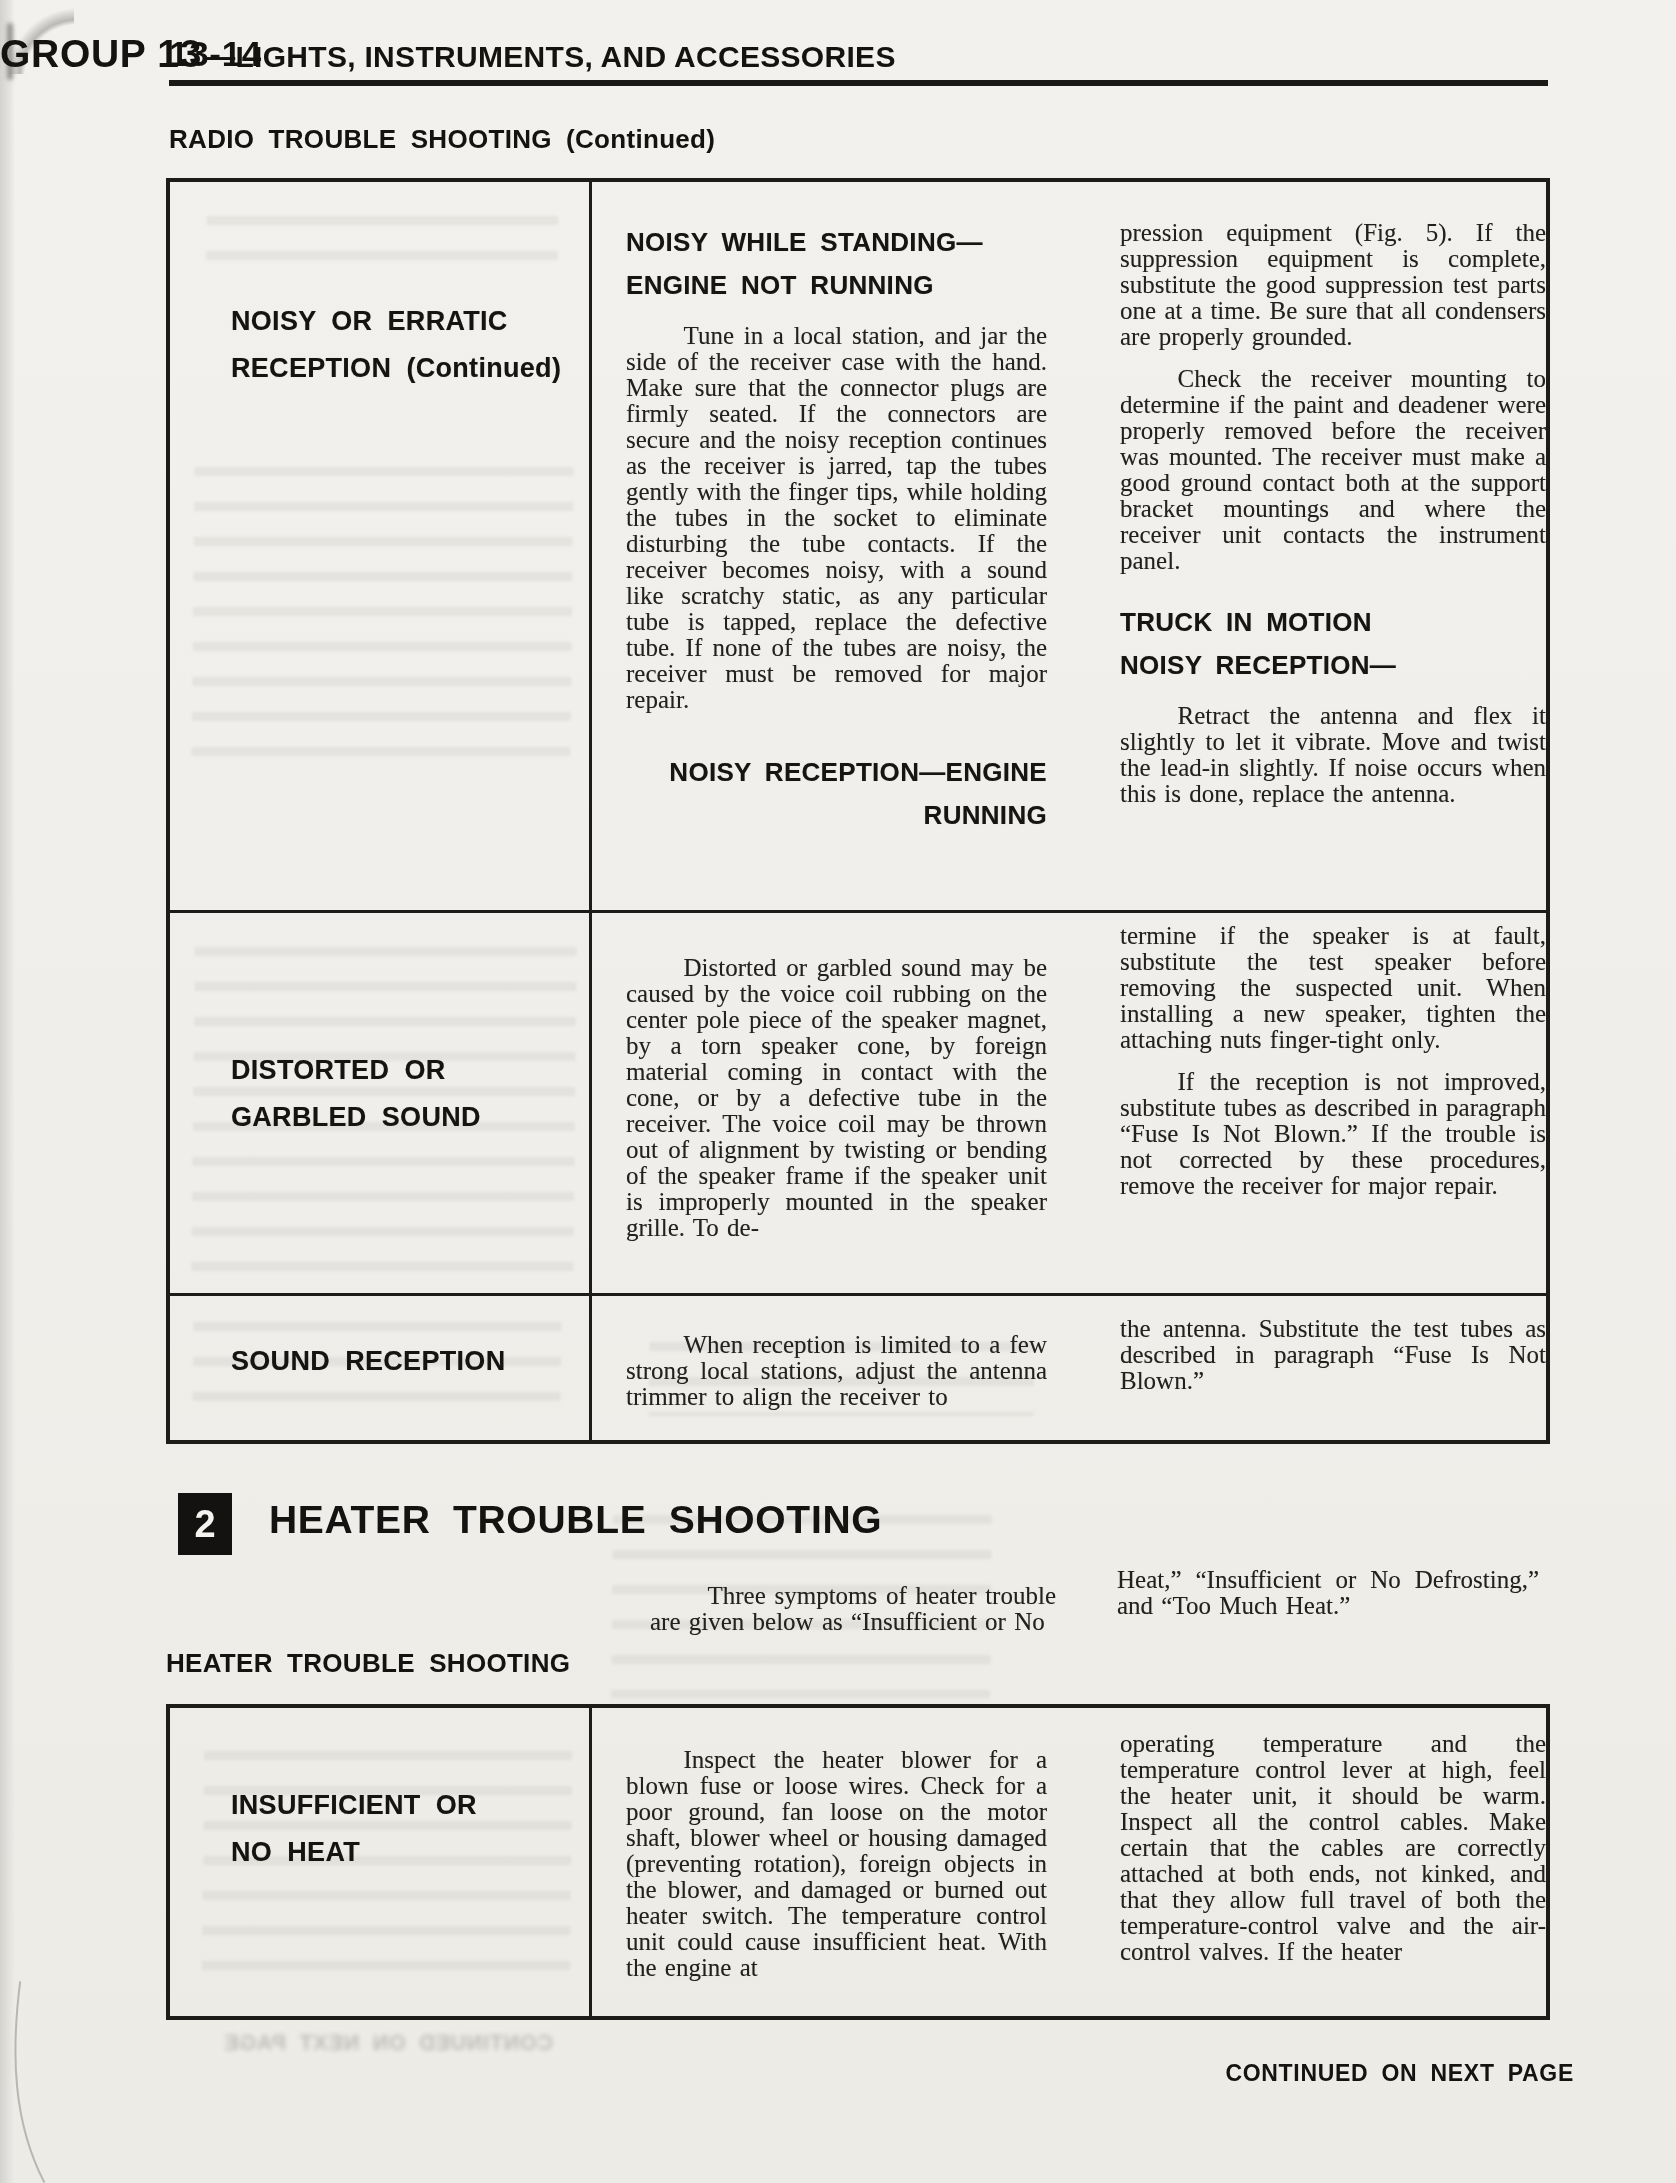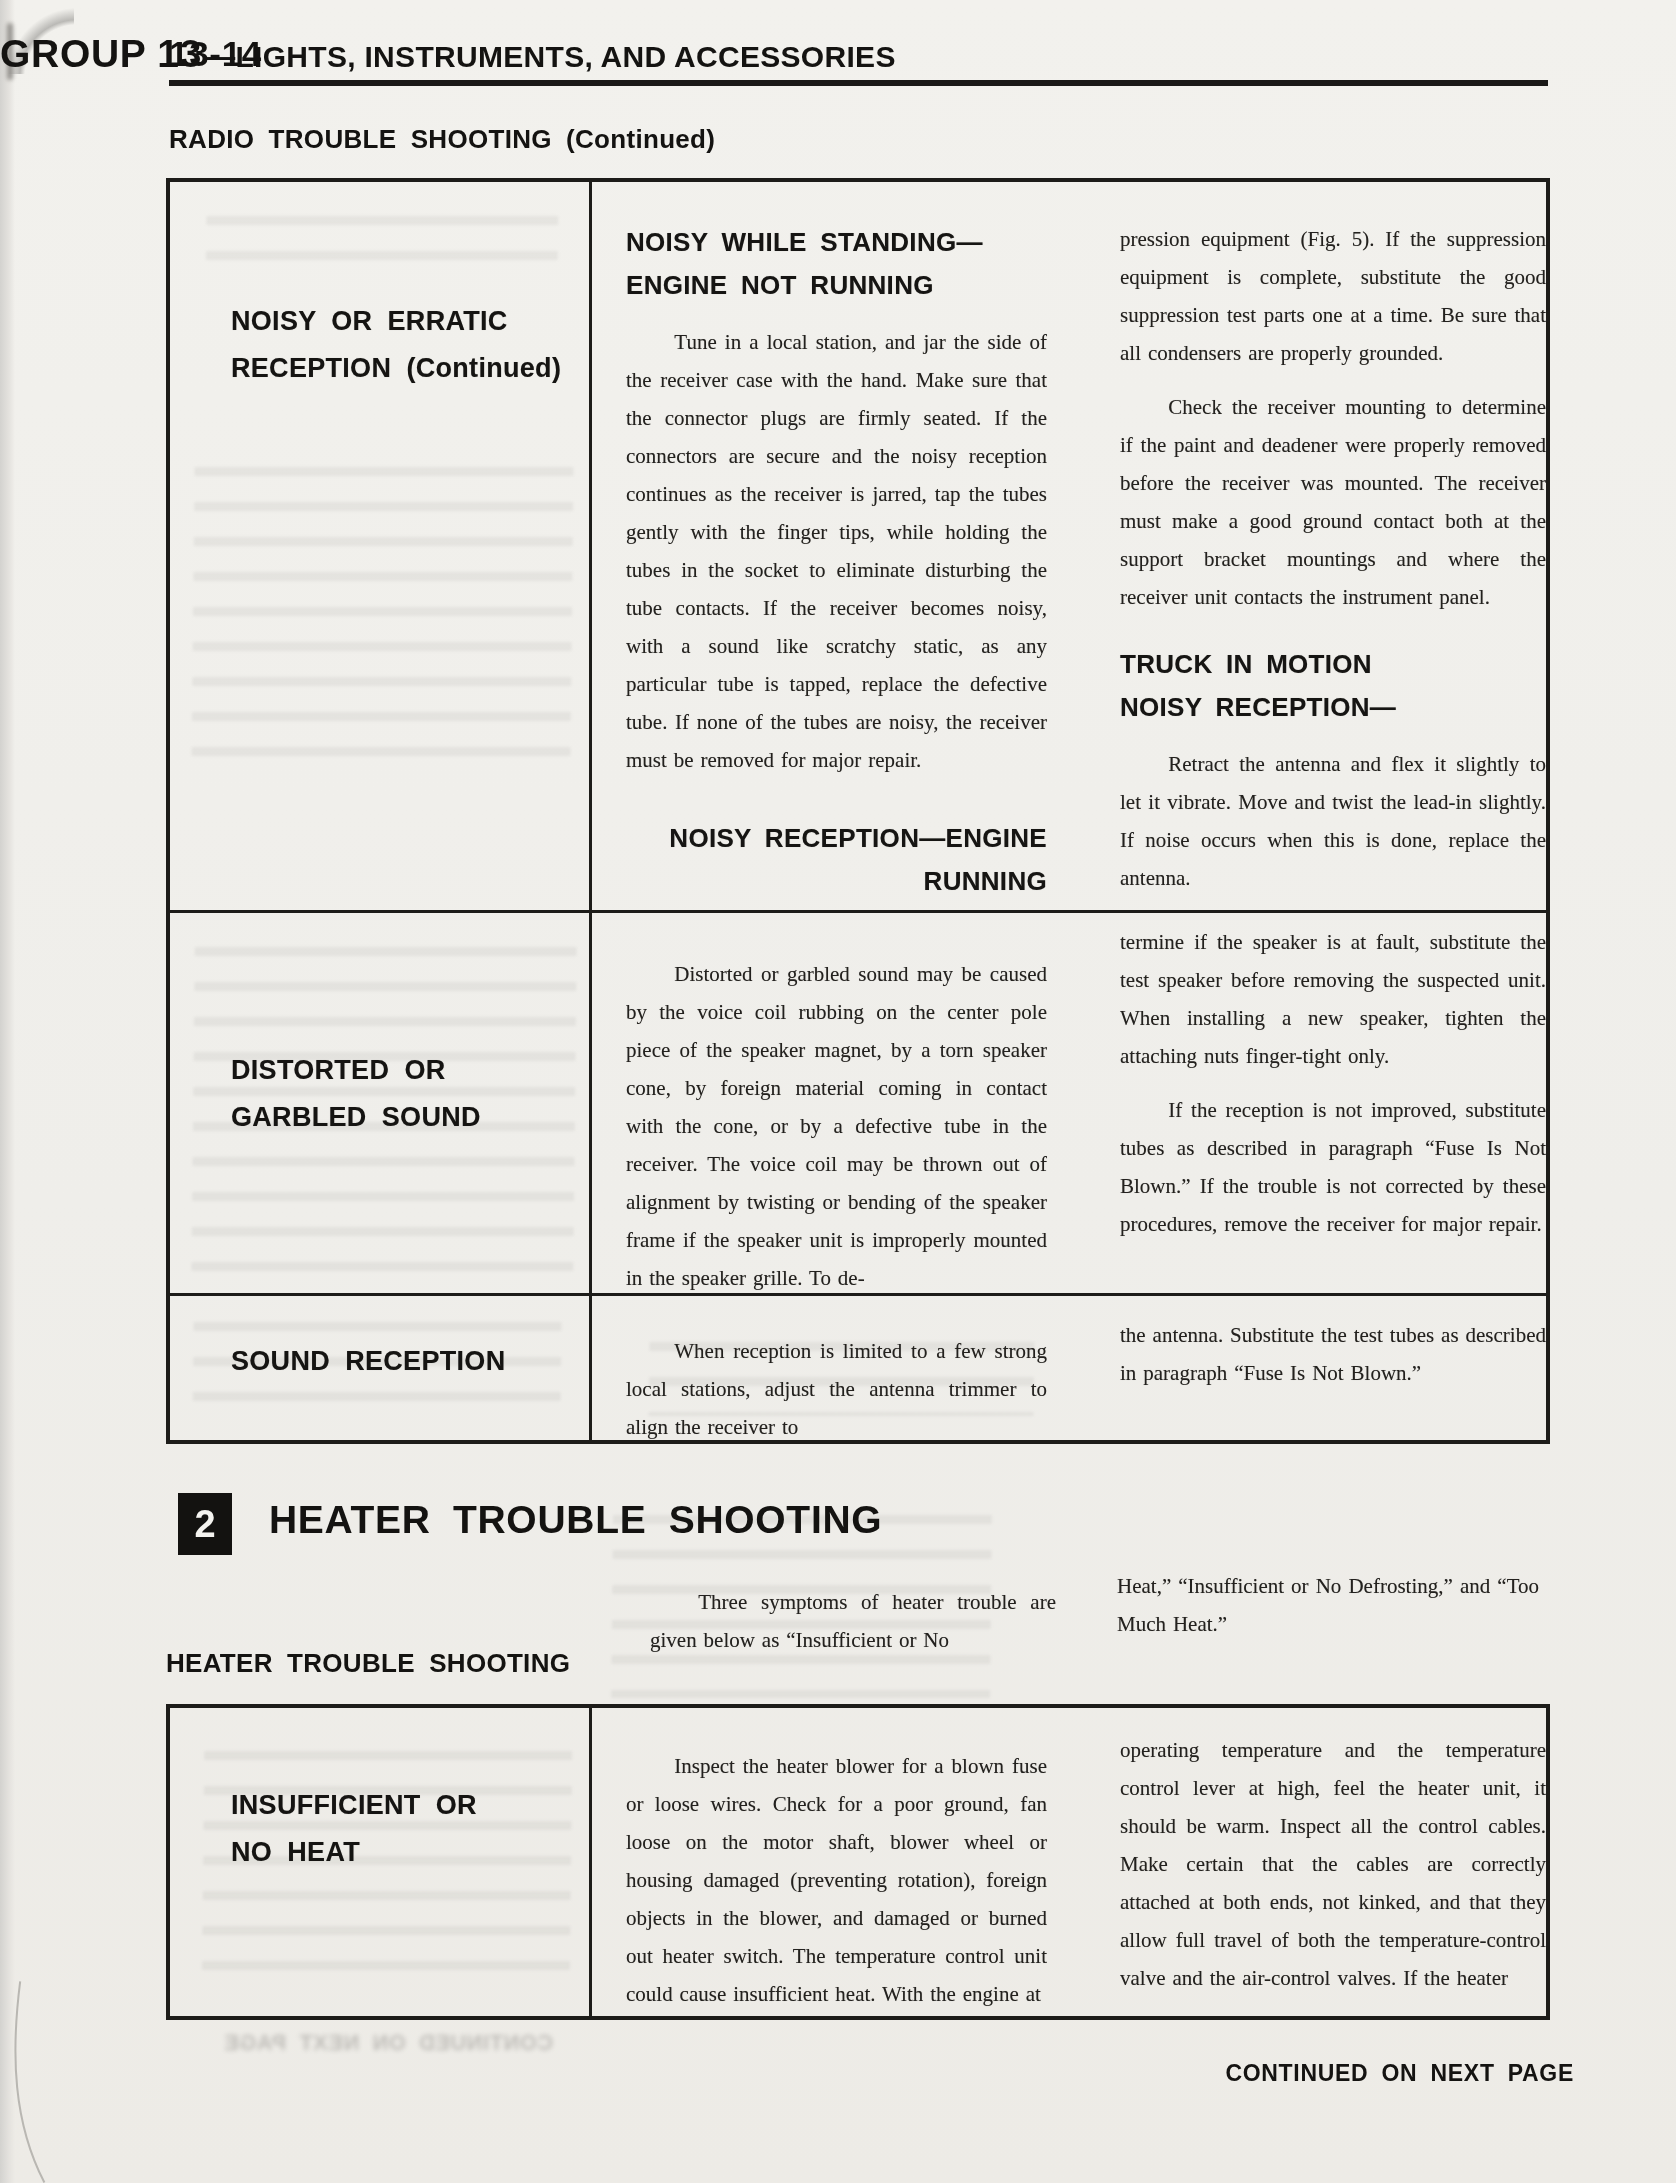--- a/index.html
+++ b/index.html
@@ -15,21 +15,21 @@
     background:radial-gradient(circle at 105% 105%, rgba(0,0,0,0) 53px, rgba(140,139,136,.55) 58px, rgba(238,236,232,0) 70px);}
   .ink-smudge{position:absolute;left:6.8px;top:23px;width:6px;height:57px;background:#55534f;
     filter:blur(2px);opacity:.55;border-radius:2.7px;}
   .page-curl{position:absolute;left:0;top:1981px;width:74px;height:202px;}
   .ghost{position:absolute;pointer-events:none;
     background:repeating-linear-gradient(180deg, rgba(104,102,99,.16) 0 8.8px, rgba(104,102,99,0) 8.8px 35px);
     filter:blur(1.7px);transform:skewX(-.6deg);}
   .ghost.light{opacity:.55;}
   
   .gothic{font-family:"Liberation Sans","DejaVu Sans",sans-serif;font-weight:700;color:#141311;}
-  .body-text{font-size:21px;line-height:38px;text-align:justify;word-spacing:.08em;
+  .body-text{font-size:25px;line-height:26px;text-align:justify;word-spacing:.08em;
     text-shadow:0 0 0.7px rgba(30,28,25,.28);}
   .body-text.indent{text-indent:2.3em;margin-top:16px;}
   .cell-heading{font-family:"Liberation Sans","DejaVu Sans",sans-serif;font-weight:700;
     font-size:26px;line-height:43px;letter-spacing:0.3px;word-spacing:6px;color:#161513;
     text-shadow:0 0 0.7px rgba(20,19,17,.3);}
   .symptom{font-family:"Liberation Sans","DejaVu Sans",sans-serif;font-weight:700;
     font-size:27px;line-height:47px;letter-spacing:0.3px;word-spacing:7.4px;color:#151412;
     text-shadow:0 0 0.7px rgba(20,19,17,.3);}
   
   .page-number{position:absolute;left:169px;top:34px;font-size:35px;letter-spacing:0.7px;}

